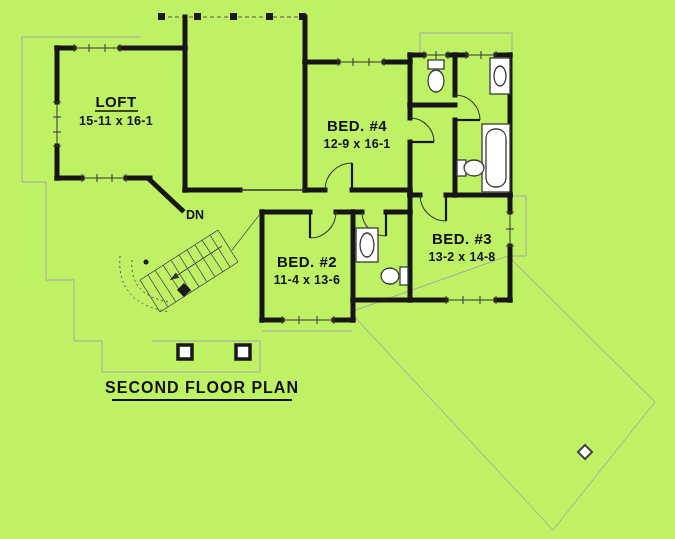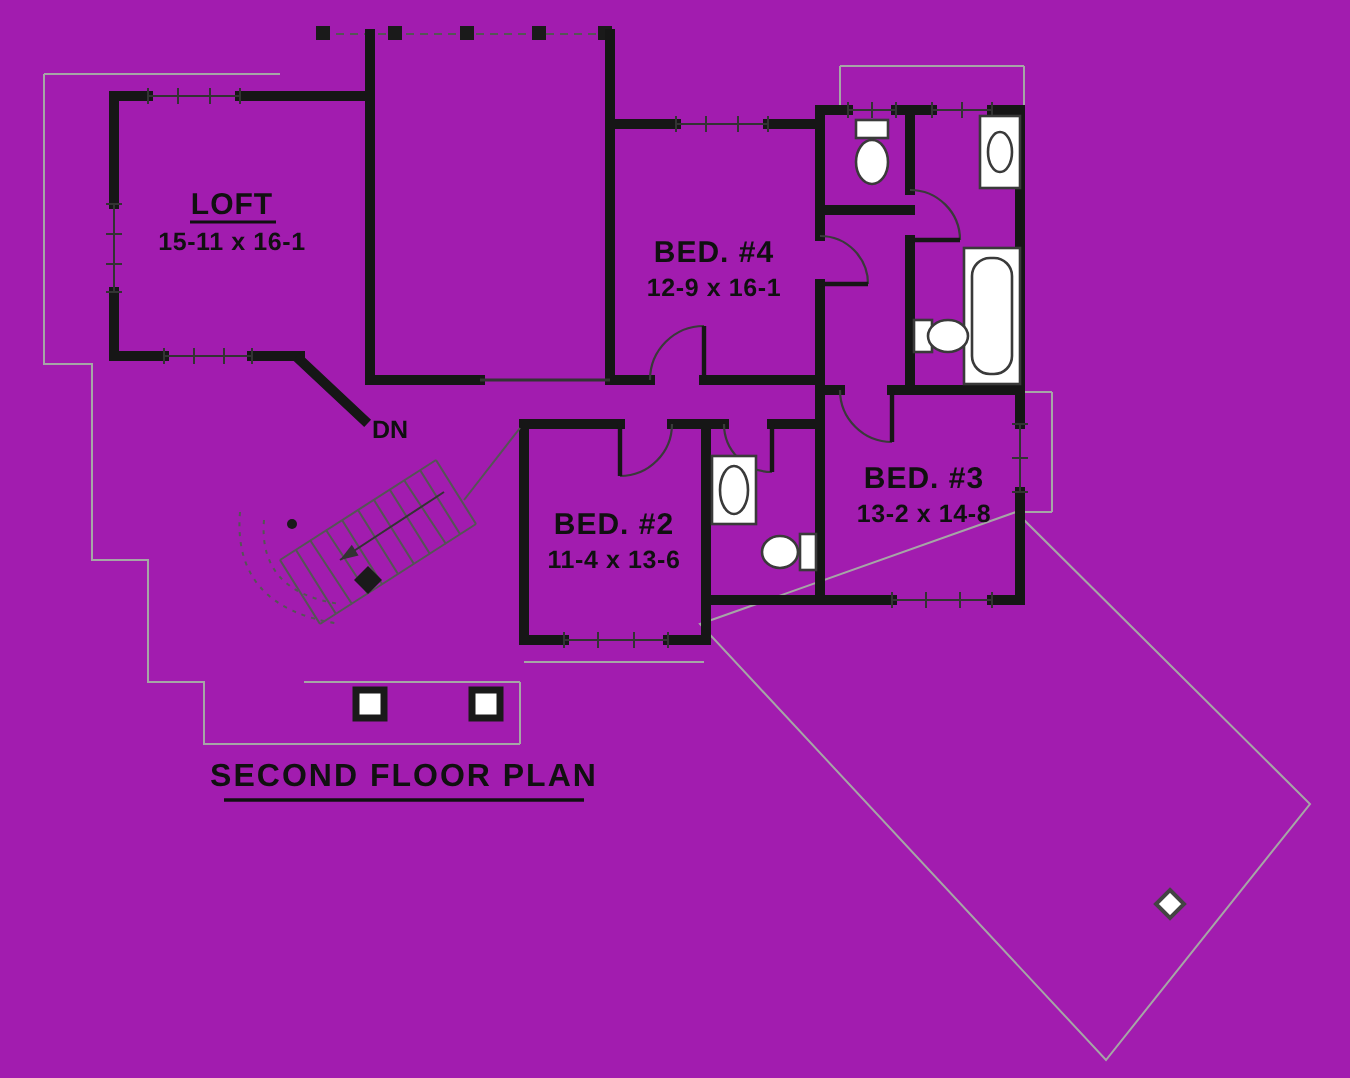--- a/index.html
+++ b/index.html
@@ -1,17 +1,17 @@
 <!DOCTYPE html>
 <html><head>
 <meta charset="utf-8">
 <style>
   html,body{margin:0;padding:0;background:#e8e8e8;}
   .canvas{
-    position:relative;width:675px;height:539px;background:#a21caf;
+    position:relative;width:675px;height:539px;background:#bef264;
     font-family:"Liberation Sans",sans-serif;overflow:hidden;
   }
   svg{display:block;}
   .room-name{font-family:"Liberation Sans",sans-serif;font-size:15px;font-weight:bold;fill:#101010;letter-spacing:.5px;}
   .room-dims{font-family:"Liberation Sans",sans-serif;font-size:12.5px;font-weight:bold;fill:#101010;letter-spacing:.3px;}
   .dn-label{font-family:"Liberation Sans",sans-serif;font-size:12.5px;font-weight:bold;fill:#101010;}
   .plan-title{font-family:"Liberation Sans",sans-serif;font-size:16px;font-weight:bold;fill:#101010;letter-spacing:1px;}
 </style>
 </head>
 <body>

